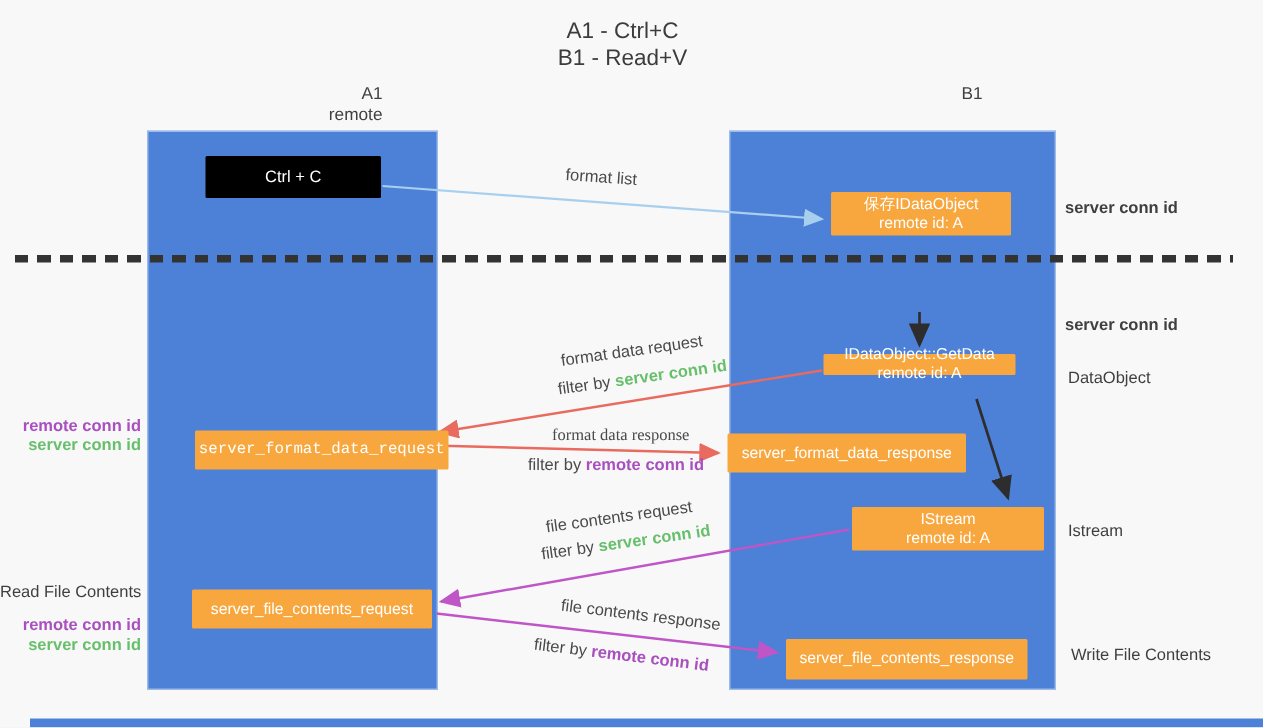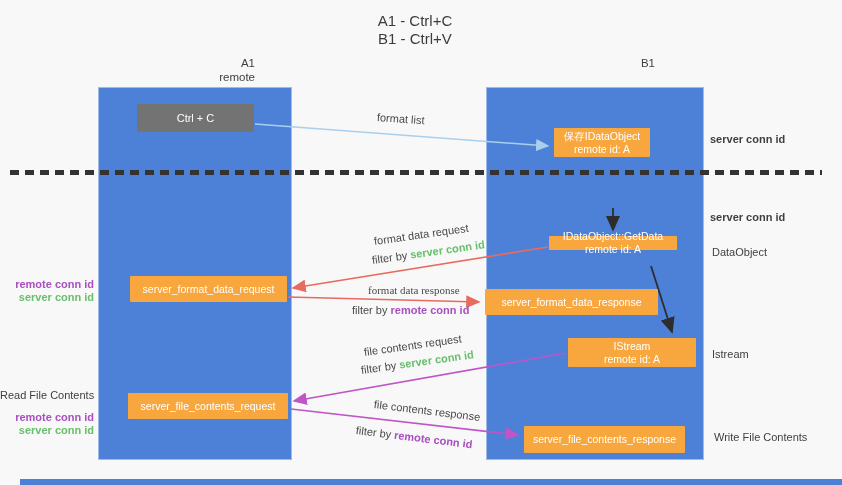--- a/index.html
+++ b/index.html
@@ -29,21 +29,21 @@
     position:absolute; left:10px; top:170px; width:812px; height:5px;
     background:repeating-linear-gradient(to right, #333 0 9px, transparent 9px 15px);
   }
   svg.arrows { position:absolute; left:0; top:0; width:842px; height:485px; pointer-events:none; }
   .node {
     position:absolute; display:flex; flex-direction:column;
     align-items:center; justify-content:center;
     color:#fff; font-size:10.5px; line-height:13px; text-align:center;
     border-radius:1px;
   }
-  .node.green  { background:#737373; }
+  .node.green  { background:#000000; }
   .node.orange { background:#f8a73e; }
   .flow-label {
     position:absolute; font-size:11px; color:#4a4a4a; white-space:nowrap;
     transform-origin:left center;
   }
   .rot-up   { transform:rotate(-8deg); }
   .rot-dn   { transform:rotate(7deg); }
   .rot-dn-s { transform:rotate(4deg); }
   .green-txt  { color:#67bf6b; font-weight:bold; }
   .purple-txt { color:#a94fbf; font-weight:bold; }
@@ -55,21 +55,21 @@
     position:absolute; left:20px; top:479px; width:822px; height:6px; background:#4d81d7;
   }
 </style>
 </head>
 <body>
 
 <div class="stage">
 
   <div class="title">
     <div>A1 - Ctrl+C</div>
-    <div>B1 - Ctrl+V</div>
+    <div>B1 - Read+V</div>
   </div>
 
   <div class="col-header left">
     <div>A1</div>
     <div>remote</div>
   </div>
   <div class="col-header right">
     <div>B1</div>
   </div>
 
@@ -99,36 +99,36 @@
     <line x1="288" y1="297" x2="479" y2="302" stroke-width="1.6" marker-end="url(#ah-red)" stroke="#e96a5e"></line>
     <line x1="651" y1="266" x2="672" y2="332" stroke-width="1.8" marker-end="url(#ah-black)" stroke="#2d2d2d"></line>
     <line x1="566" y1="353" x2="294" y2="401" stroke-width="1.6" marker-end="url(#ah-magenta)" stroke="#bf55c6"></line>
     <line x1="291" y1="409" x2="518" y2="435" stroke-width="1.6" marker-end="url(#ah-magenta)" stroke="#bf55c6"></line>
   </svg>
 
   <div class="node green" style="left:137px;top:104px;width:117px;height:28px;font-size:11px;">
     <div>Ctrl + C</div>
   </div>
 
-  <div class="node orange" style="left:554px;top:128px;width:96px;height:29px;">
+  <div class="node orange" style="left:554px;top:128px;width:120px;height:29px;">
     <div>保存IDataObject</div>
     <div>remote id: A</div>
   </div>
 
 
   <div class="node orange" style="left:549px;top:236px;width:128px;height:14px;">
     <div>IDataObject::GetData</div>
     <div>remote id: A</div>
   </div>
 
-  <div class="node orange" style="left:130px;top:276px;width:157px;height:26px;">
+  <div class="node orange" style="left:130px;top:287px;width:169px;height:26px;font-family:Liberation Mono, monospace;">
     <div>server_format_data_request</div>
   </div>
 
-  <div class="node orange" style="left:485px;top:289px;width:173px;height:26px;">
+  <div class="node orange" style="left:485px;top:289px;width:159px;height:26px;">
     <div>server_format_data_response</div>
   </div>
 
   <div class="node orange" style="left:568px;top:338px;width:128px;height:29px;">
     <div>IStream</div>
     <div>remote id: A</div>
   </div>
 
   <div class="node orange" style="left:128px;top:393px;width:160px;height:26px;">
     <div>server_file_contents_request</div>

